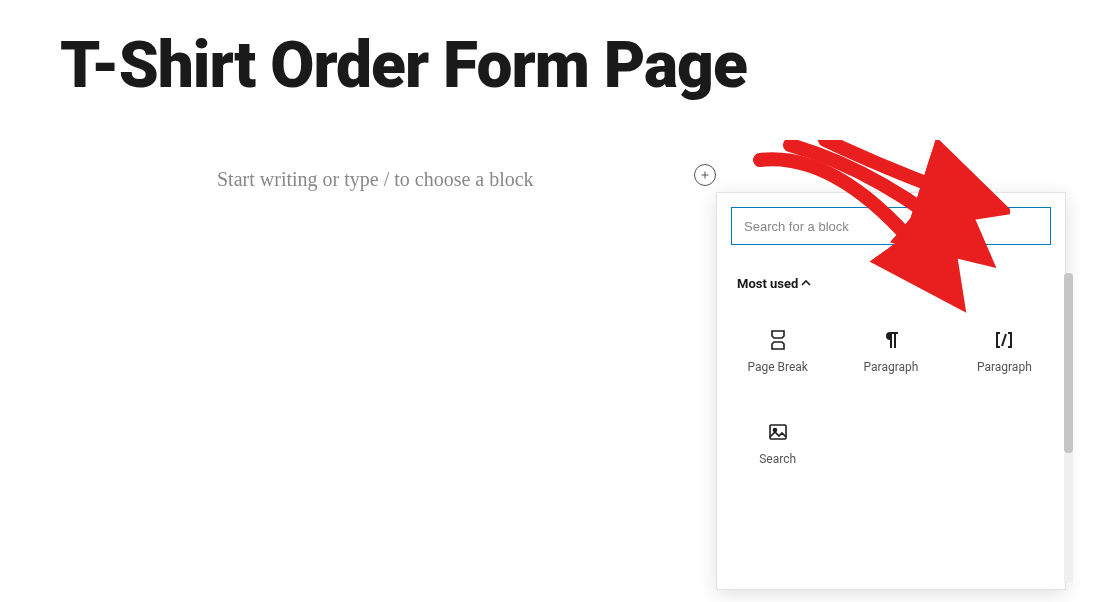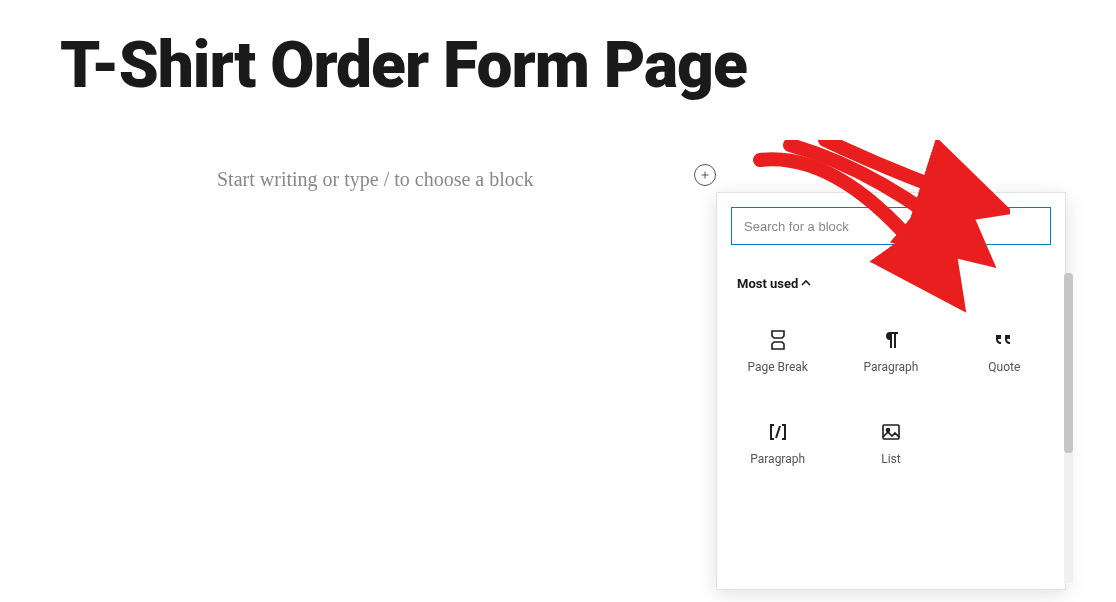--- a/index.html
+++ b/index.html
@@ -173,47 +173,39 @@
           <path d="M13 4h6v2h-2v14h-2V6h-2v14h-2V12a4 4 0 010-8z"></path>
         </svg>
       </span>
       <span class="block-label">Paragraph</span>
     </div>
 
 
 
 
 
-    <div class="block-item">
-      <span class="block-icon">
-        <svg width="24" height="24" viewBox="0 0 24 24" fill="#1e1e1e">
-          <path d="M5 7h4v4H6c0 2 1 3 3 3v2c-3 0-5-2-5-5V7zm9 0h4v4h-3c0 2 1 3 3 3v2c-3 0-5-2-5-5V7z"></path>
-        </svg>
-      </span>
-      <span class="block-label">Quote</span>
-    </div>
 
     <div class="block-item">
       <span class="block-icon">
         <svg width="24" height="24" viewBox="0 0 24 24" fill="none" stroke="#1e1e1e" stroke-width="2">
           <path d="M8 5H5v14h3M16 5h3v14h-3M14 6l-4 12"></path>
         </svg>
       </span>
       <span class="block-label">Paragraph</span>
     </div>
 
     <div class="block-item">
       <span class="block-icon">
         <svg width="24" height="24" viewBox="0 0 24 24" fill="none" stroke="#1e1e1e" stroke-width="1.6">
           <rect x="4" y="5" width="16" height="14" rx="1"></rect>
           <circle cx="9" cy="10" r="1.5" fill="#1e1e1e"></circle>
           <path d="M4 17l5-5 4 4 3-3 4 4"></path>
         </svg>
       </span>
-      <span class="block-label">List</span>
+      <span class="block-label">Search</span>
     </div>
 
   </div>
 
   <div class="scrollbar">
     <div class="scroll-thumb"></div>
   </div>
 </div>
 
 <svg class="arrow-annotation" width="280" height="200">

